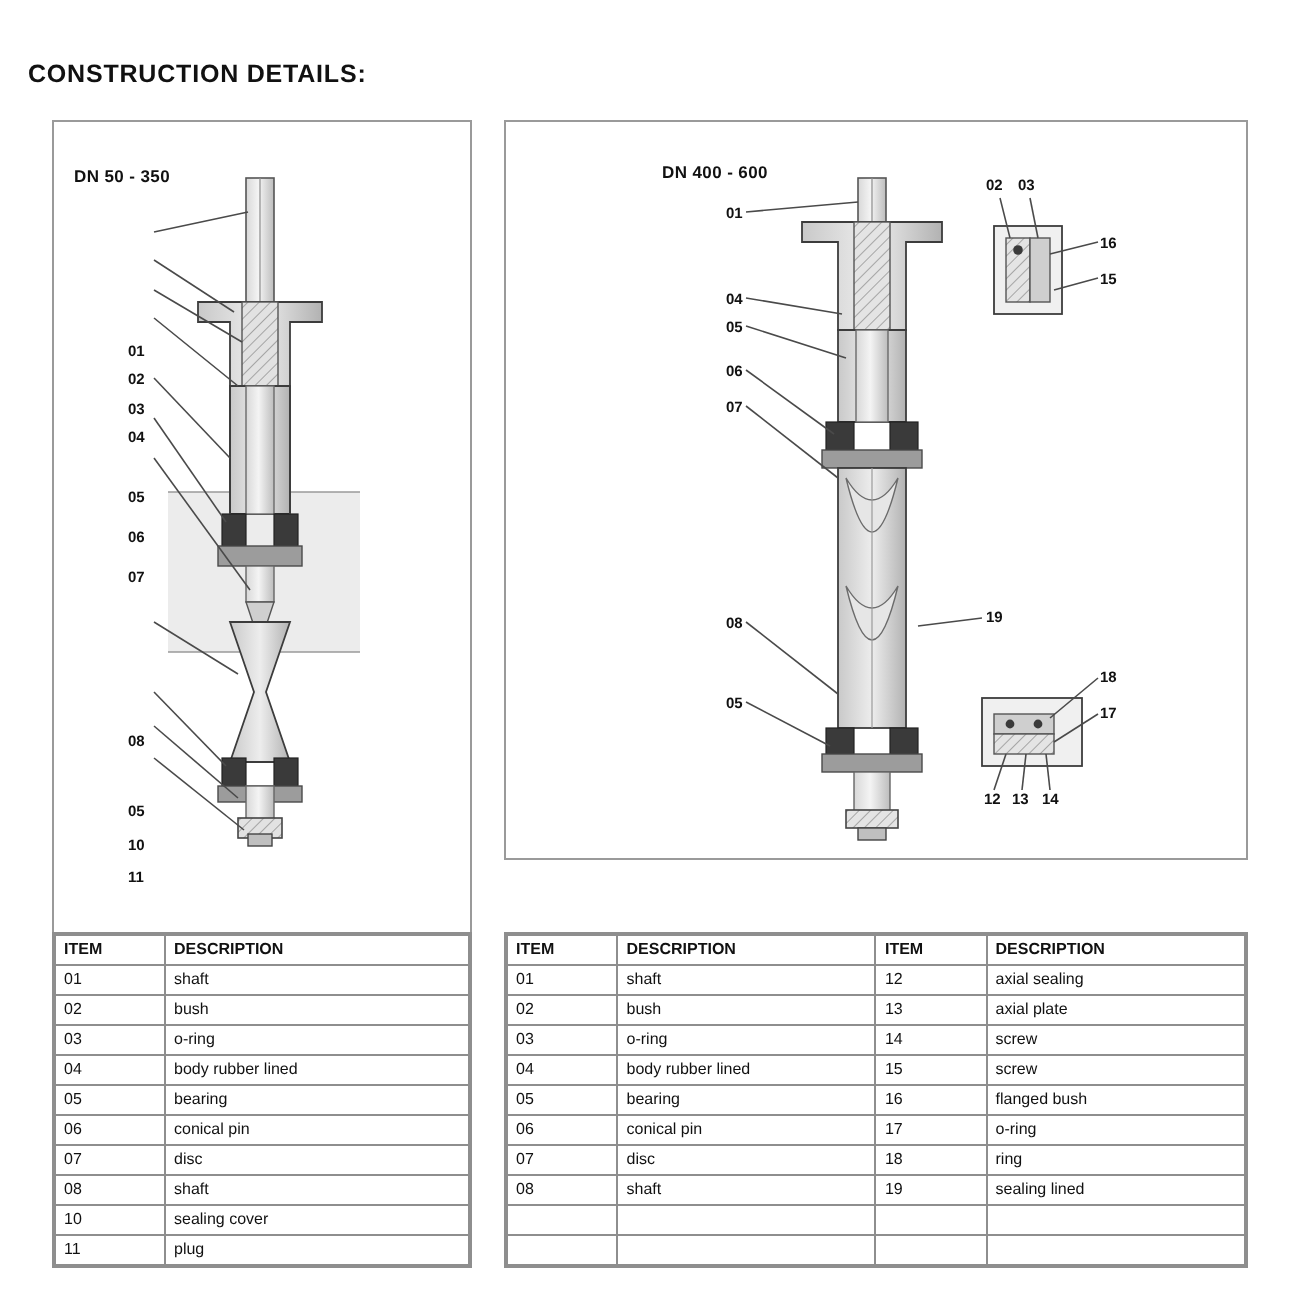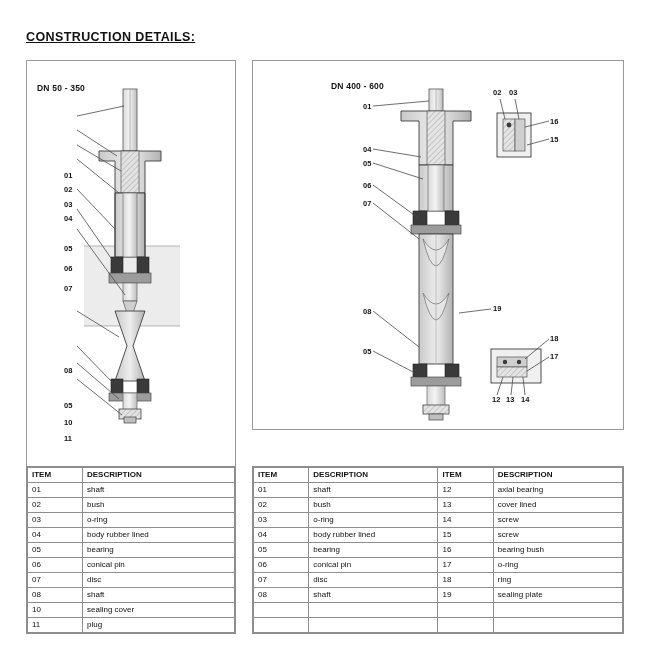--- a/index.html
+++ b/index.html
@@ -22,21 +22,21 @@
   }
 
   
   .heading {
     position: absolute;
     font-size: 12.5px;
     font-weight: bold;
     letter-spacing: 0.4px;
     color: #111;
   }
-  #construction-heading { left: 26px; top: 30px; text-decoration: underline; }
+  #construction-heading { left: 14px; top: 30px; }
   #parts-heading { left: 26px; top: 422px; }
 
   
   .panel {
     position: absolute;
     border: 1px solid #9a9a9a;
     background: #fff;
     box-sizing: border-box;
   }
   #panel-left { left: 26px; top: 60px; width: 210px; height: 456px; }
@@ -356,63 +356,63 @@
           <th class="col-desc">DESCRIPTION</th>
           <th class="col-item">ITEM</th>
           <th class="col-desc">DESCRIPTION</th>
         </tr>
       </thead>
       <tbody>
         <tr>
           <td>01</td>
           <td>shaft</td>
           <td>12</td>
-          <td>axial bearing</td>
+          <td>axial sealing</td>
         </tr>
         <tr>
           <td>02</td>
           <td>bush</td>
           <td>13</td>
-          <td>cover lined</td>
+          <td>axial plate</td>
         </tr>
         <tr>
           <td>03</td>
           <td>o-ring</td>
           <td>14</td>
           <td>screw</td>
         </tr>
         <tr>
           <td>04</td>
           <td>body rubber lined</td>
           <td>15</td>
           <td>screw</td>
         </tr>
         <tr>
           <td>05</td>
           <td>bearing</td>
           <td>16</td>
-          <td>bearing bush</td>
+          <td>flanged bush</td>
         </tr>
         <tr>
           <td>06</td>
           <td>conical pin</td>
           <td>17</td>
           <td>o-ring</td>
         </tr>
         <tr>
           <td>07</td>
           <td>disc</td>
           <td>18</td>
           <td>ring</td>
         </tr>
         <tr>
           <td>08</td>
           <td>shaft</td>
           <td>19</td>
-          <td>sealing plate</td>
+          <td>sealing lined</td>
         </tr>
         <tr>
           <td>&nbsp;</td>
           <td>&nbsp;</td>
           <td>&nbsp;</td>
           <td>&nbsp;</td>
         </tr>
         <tr>
           <td>&nbsp;</td>
           <td>&nbsp;</td>

